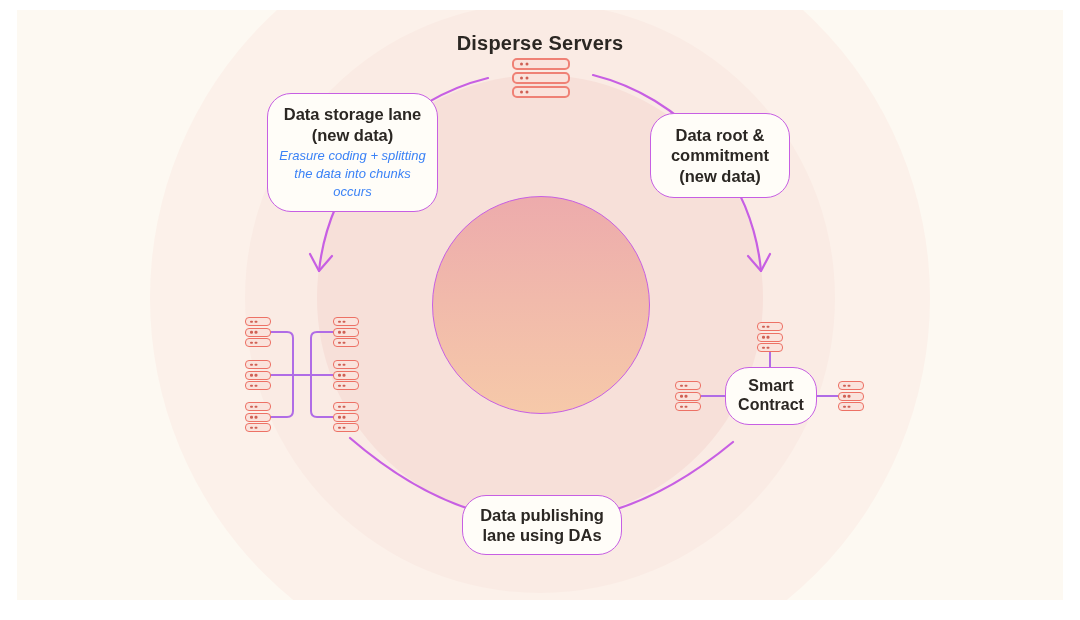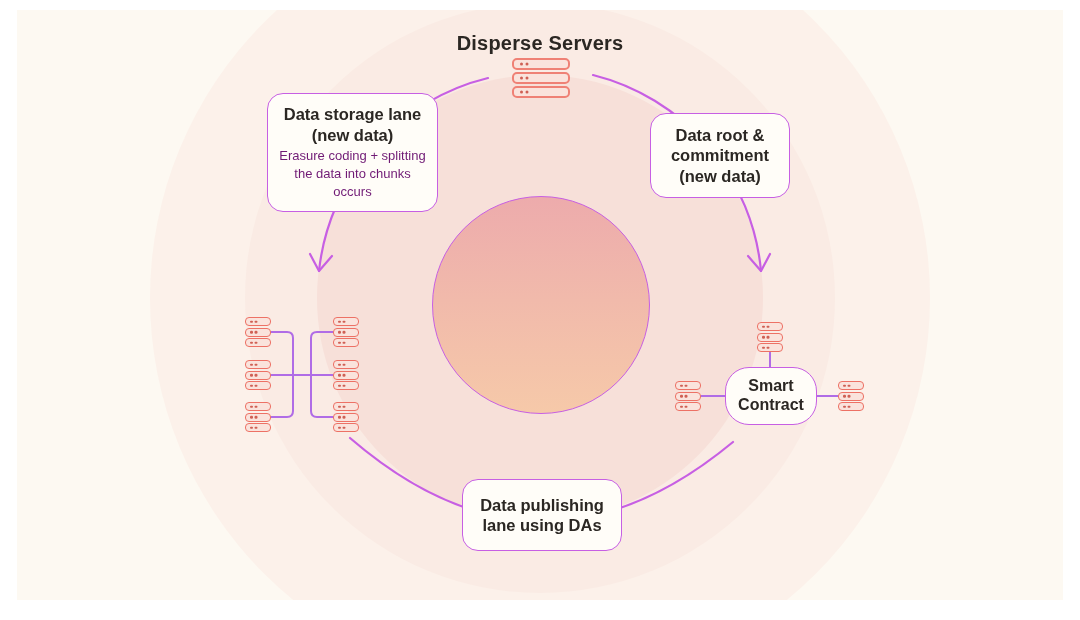--- a/index.html
+++ b/index.html
@@ -18,25 +18,25 @@
   .connector { fill:none; stroke:#b06ce6; stroke-width:2; stroke-linecap:round; }
 
   .center-circle { position:absolute; left:415px; top:186px; width:216px; height:216px;
     border-radius:50%; border:1.6px solid #c75fe3;
     background:linear-gradient(180deg, #edabac 0%, #f1baab 48%, #f6c9a9 100%); }
 
   .heading { position:absolute; font-weight:700; color:#2b2723; text-align:center; letter-spacing:0.2px; }
   .diagram-title { font-size:20px; }
   .section-heading { font-size:23px; }
 
-  .box { position:absolute; background:#fffdf8; border:1.6px solid #c75fe3; border-radius:16px;
+  .box { position:absolute; background:#fffdf8; border:1.6px solid #c75fe3; border-radius:24px;
     display:flex; flex-direction:column; align-items:center; justify-content:center;
     text-align:center; box-sizing:border-box; padding:20px 10px; }
   .box-title { font-weight:700; color:#2b2723; font-size:16.5px; line-height:1.22; }
-  .box-note { color:#701a75; font-size:13px; line-height:1.38; margin-top:2px; }
+  .box-note { color:#3b82f6; font-size:13px; line-height:1.38; margin-top:2px;font-style:italic; }
 
   .server { position:absolute; display:flex; flex-direction:column; gap:1.5px; }
   .server .row { position:relative; flex:1; background:#fae3dc; border-radius:4px; }
   .server.big .row { border:2px solid #ef8175; border-radius:5px; }
   .server.small .row { border:1.6px solid #ed7165; }
   .server .row::before { content:""; position:absolute; left:4px; top:50%; transform:translateY(-50%);
     width:2.6px; height:2.6px; border-radius:50%; background:#cf6054; box-shadow:4.5px 0 0 #cf6054; }
   .server.big .row::before { left:6px; width:3px; height:3px; box-shadow:5.5px 0 0 #cf6054; }
 </style>
 </head>
@@ -131,18 +131,18 @@
     <div class="server small" style="left:821px; top:371px; width:26px; height:30px;">
         <div class="row"></div>
         <div class="row"></div>
         <div class="row"></div>
       </div>
 
     <div class="box" style="left:708px; top:357px; width:92px; height:58px; border-radius:24px; padding:4px 6px;">
       <div class="box-title" style="font-size:16px; line-height:1.18;">Smart Contract</div>
     </div>
 
-    <div class="box" style="left:445px; top:469px; width:160px; height:72px;justify-content:center;">
+    <div class="box" style="left:445px; top:485px; width:160px; height:60px;justify-content:center;">
       <div class="box-title">Data publishing lane using DAs</div>
     </div>
 
   </div>
 </div>
 
 </body></html>

